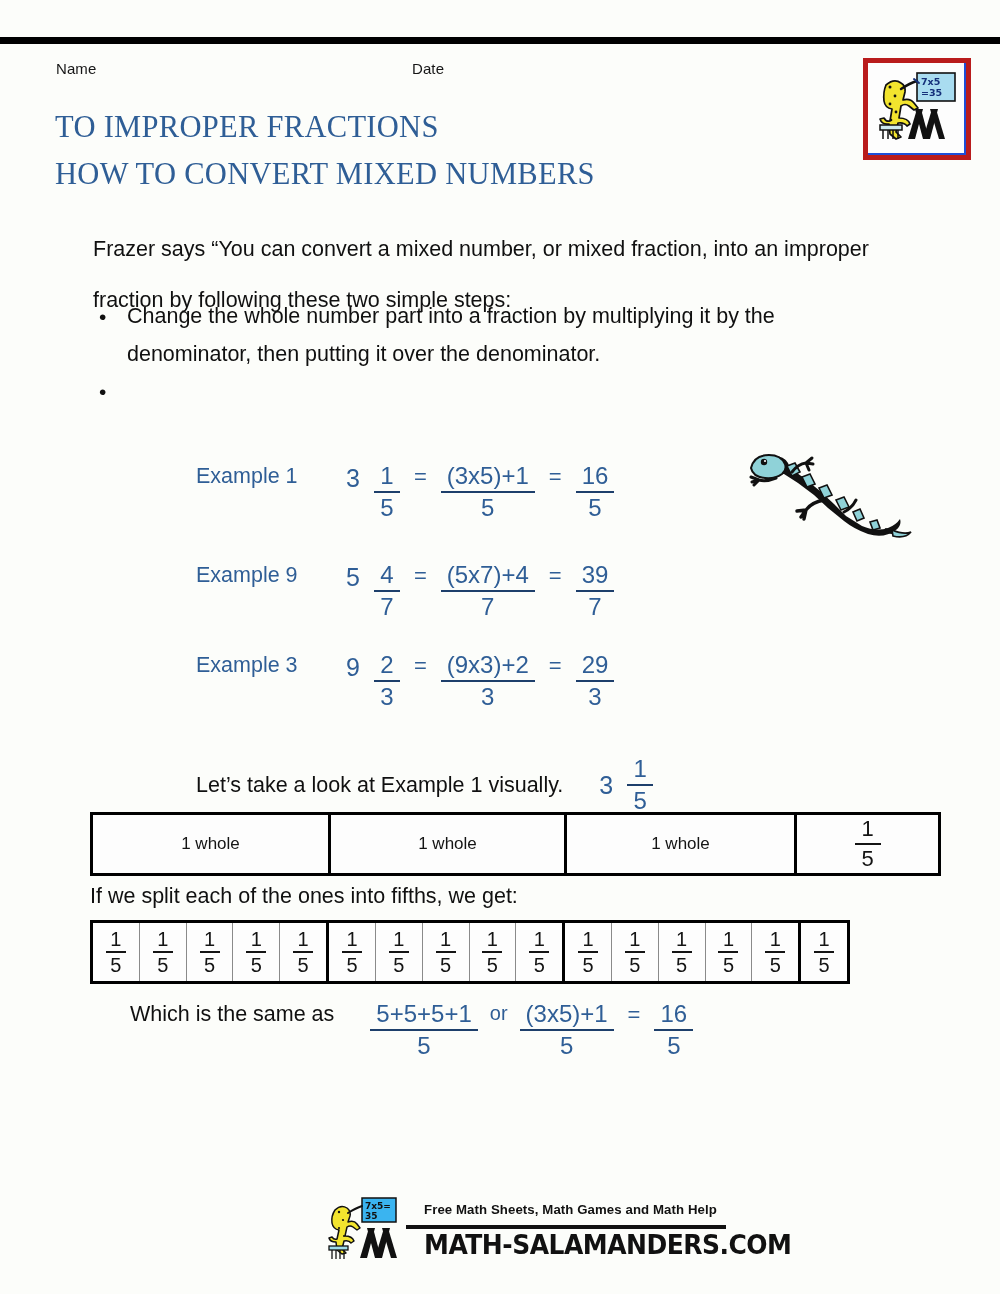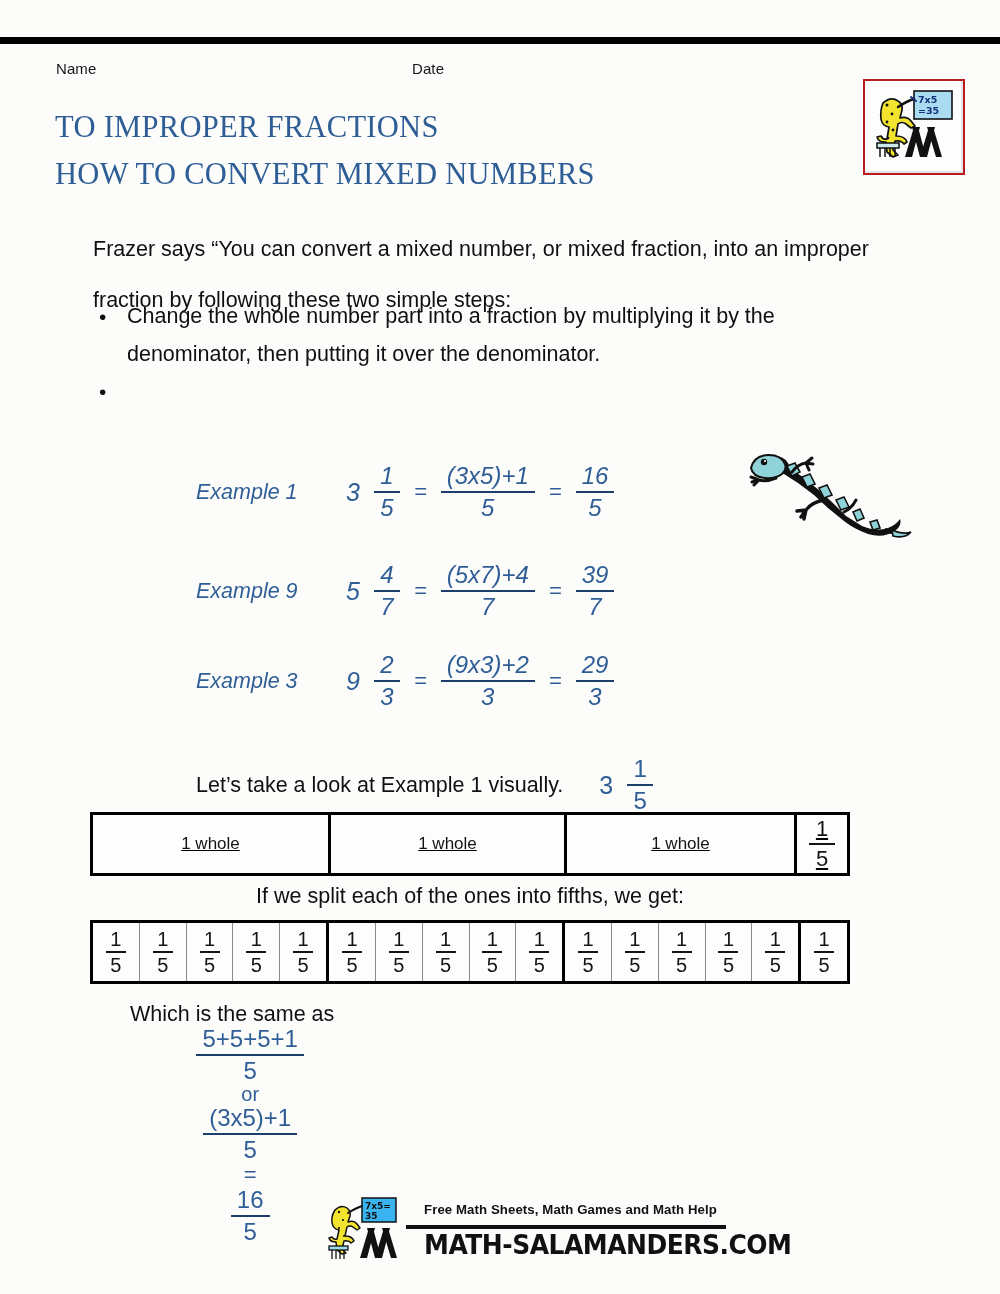--- a/index.html
+++ b/index.html
@@ -42,23 +42,22 @@
     font-size: 15px;
     color: #161616;
     letter-spacing: .1px;
   }
 
   
   .logo-box {
     position: absolute;
     left: 863px; top: 58px;
     width: 98px; height: 92px;
-    border: 2px solid #b91c1c;
-    background: #e5e5e5;
-    margin-top: 21px;
+    border: 5px solid #b91c1c;
+    background: #1d4ed8;
   }
   .logo-box svg, .footer-logo svg { display: block; }
 
   
   .title {
     position: absolute;
     left: 55px; top: 104px;
     width: 780px;
     font-family: "Liberation Serif", serif;
     font-size: 30.5px;
@@ -97,24 +96,23 @@
     position: absolute;
     left: 6px; top: 0;
     font-size: 21px;
     line-height: 37.5px;
   }
 
   
   .ex-row {
     position: absolute;
     display: flex;
-    align-items: center;
+    align-items: flex-start;
     color: #2f5e96;
     font-size: 22px;
-    font-style: italic;
   }
   .ex-label {
     width: 150px;
     font-size: 21.5px;
     color: #2f5e96;
   }
   .whole-num {
     font-size: 25px;
     color: #2f5e96;
     margin-right: 14px;
@@ -167,44 +165,42 @@
     display: flex;
     align-items: center;
     margin-left: 36px;
     color: #2f5e96;
   }
 
   
   .wholes-bar {
     position: absolute;
     left: 90px; top: 812px;
-    width: 760px; height: 64px;
+    width: 851px; height: 64px;
     border: 3px solid #000;
     box-sizing: border-box;
     display: flex;
     background: #fdfdfd;
-    text-decoration: underline;
   }
   .wholes-bar .cell {
     border-right: 3px solid #000;
     box-sizing: border-box;
     display: flex;
     align-items: center;
     justify-content: center;
     font-size: 17px;
     color: #141414;
   }
   .wholes-bar .cell:last-child { border-right: none; }
 
   
   .split-caption {
     position: absolute;
     left: 90px; top: 884px;
     width: 760px;
-    text-align: center;
     font-size: 21.5px;
     color: #101010;
   }
 
   
   .fifths-bar {
     position: absolute;
     left: 90px; top: 920px;
     width: 760px; height: 64px;
     border: 3px solid #000;
@@ -234,22 +230,20 @@
     background: #141414;
     height: 1.5px;
     min-width: 20px;
   }
 
   
   .sameas {
     position: absolute;
     left: 130px; top: 1002px;
     display: flex;
-    align-items: center;
-    flex-direction: column;
   }
   .sameas .lead {
     font-size: 21.5px;
     color: #101010;
     margin-right: 36px;
   }
   .sameas .orword {
     font-size: 20px;
     color: #2f5e96;
     margin: 0 12px;

